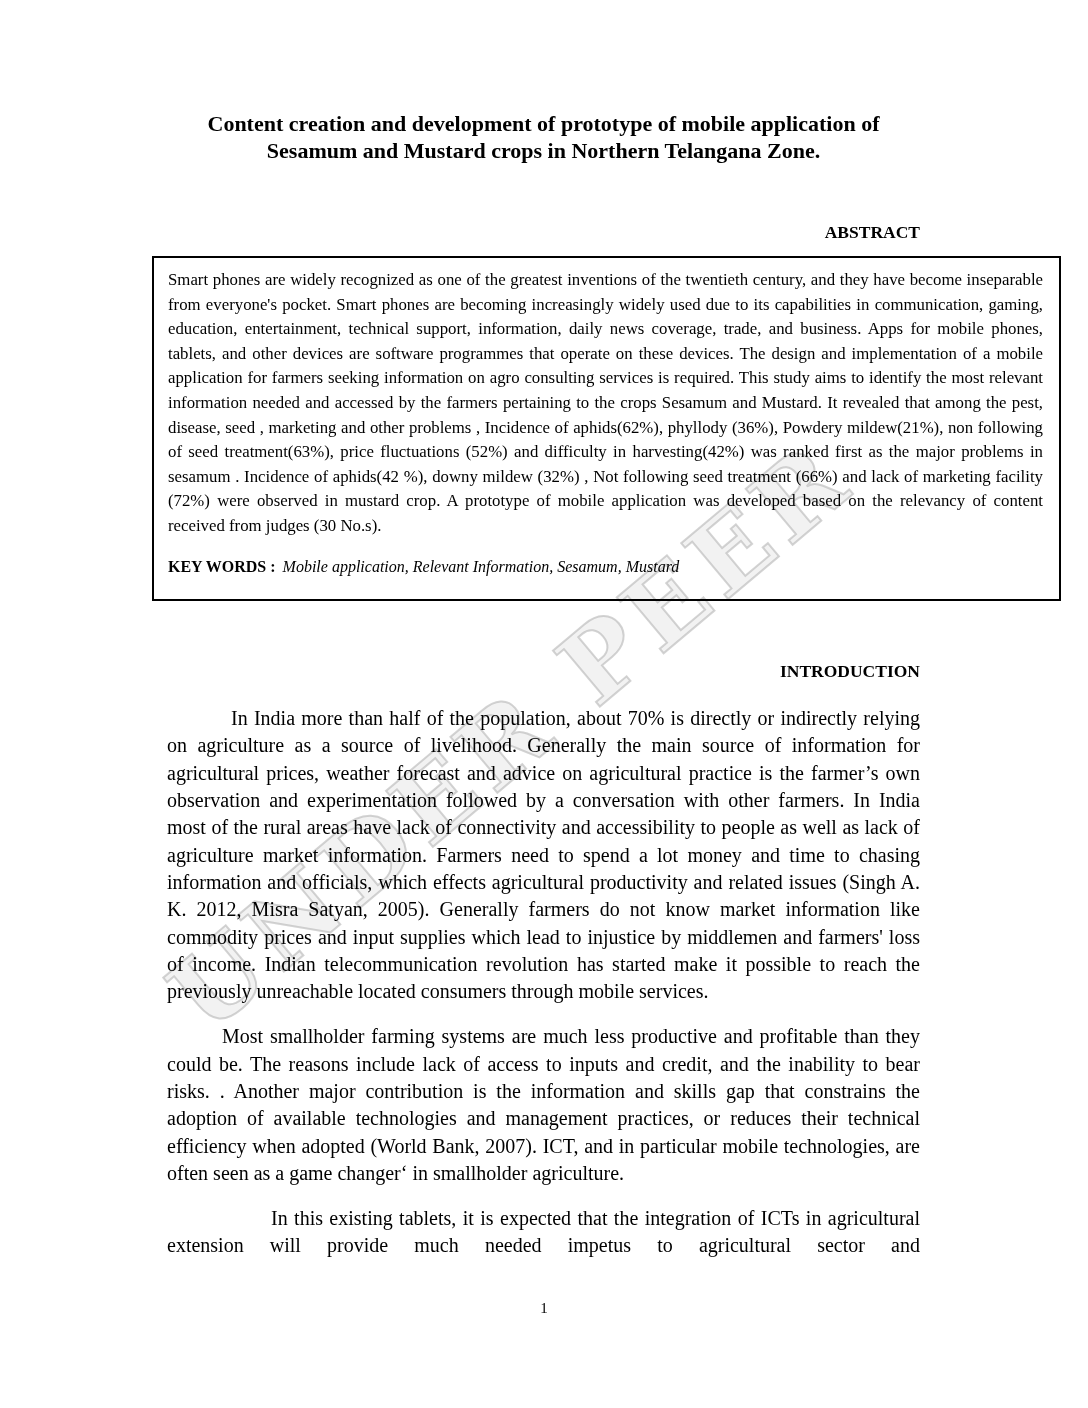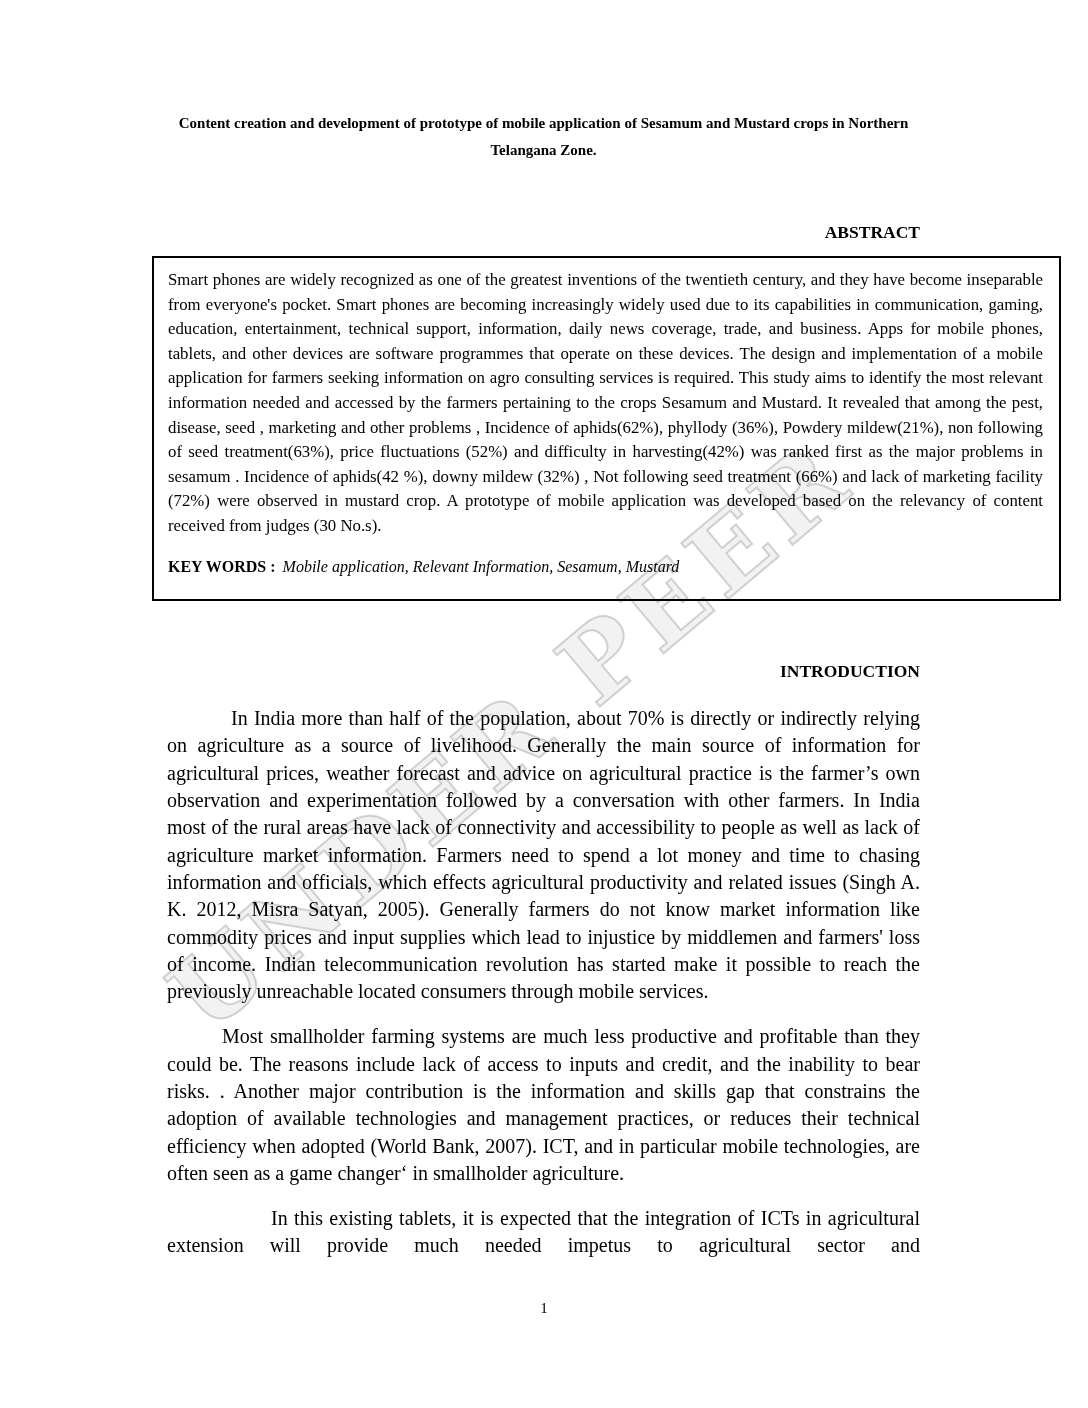--- a/index.html
+++ b/index.html
@@ -37,21 +37,21 @@
     transform-origin: 0 50%;
     pointer-events: none;
     user-select: none;
   }
   .content {
     position: relative;
     z-index: 1;
     padding: 110px 168px 0 167px;
   }
   .title {
-    font-size: 15px;
+    font-size: 22px;
     font-weight: bold;
     text-align: center;
     line-height: 27px;
     margin: 0;
   }
   .section-heading {
     font-size: 17.5px;
     font-weight: bold;
     text-align: right;
     margin: 0;

